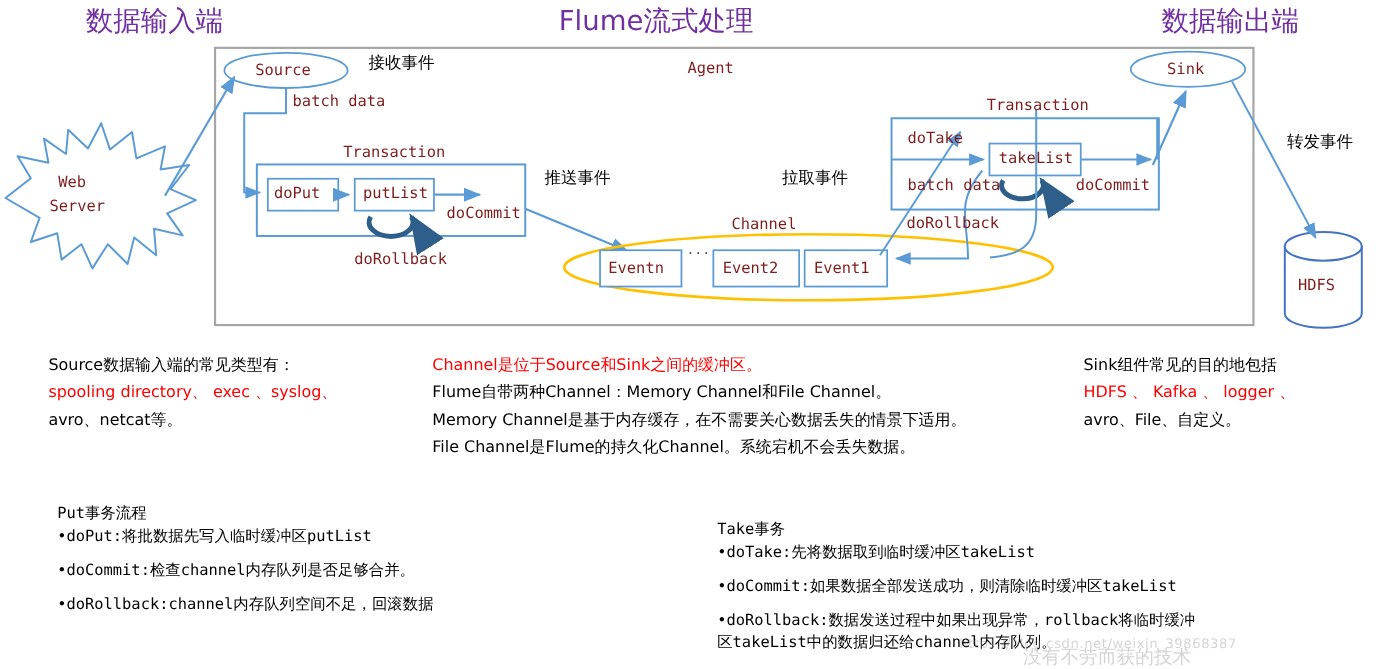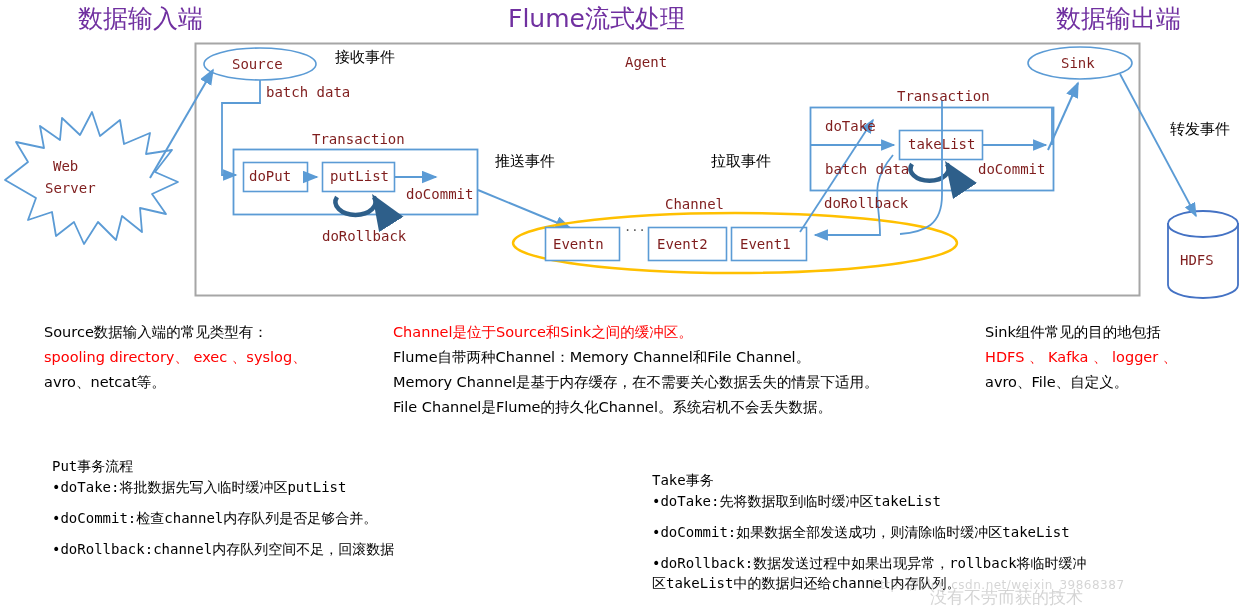--- a/index.html
+++ b/index.html
@@ -217,21 +217,21 @@
 
   <div class="txtblock blk-chan">
     <div class="red">Channel是位于Source和Sink之间的缓冲区。</div>
     <div>Flume自带两种Channel：Memory Channel和File Channel。</div>
     <div>Memory Channel是基于内存缓存，在不需要关心数据丢失的情景下适用。</div>
     <div>File Channel是Flume的持久化Channel。系统宕机不会丢失数据。</div>
   </div>
 
   <div class="flowblock blk-put">
     <div class="head">Put事务流程</div>
-    <div class="item first">•doTake:将批数据先写入临时缓冲区putList</div>
+    <div class="item first">•doPut:将批数据先写入临时缓冲区putList</div>
     <div class="item">•doCommit:检查channel内存队列是否足够合并。</div>
     <div class="item">•doRollback:channel内存队列空间不足，回滚数据</div>
   </div>
 
   <div class="flowblock blk-take">
     <div class="head">Take事务</div>
     <div class="item first">•doTake:先将数据取到临时缓冲区takeList</div>
     <div class="item">•doCommit:如果数据全部发送成功，则清除临时缓冲区takeList</div>
     <div class="item">•doRollback:数据发送过程中如果出现异常，rollback将临时缓冲</div>
     <div style="margin-top:2px;">区takeList中的数据归还给channel内存队列。</div>

